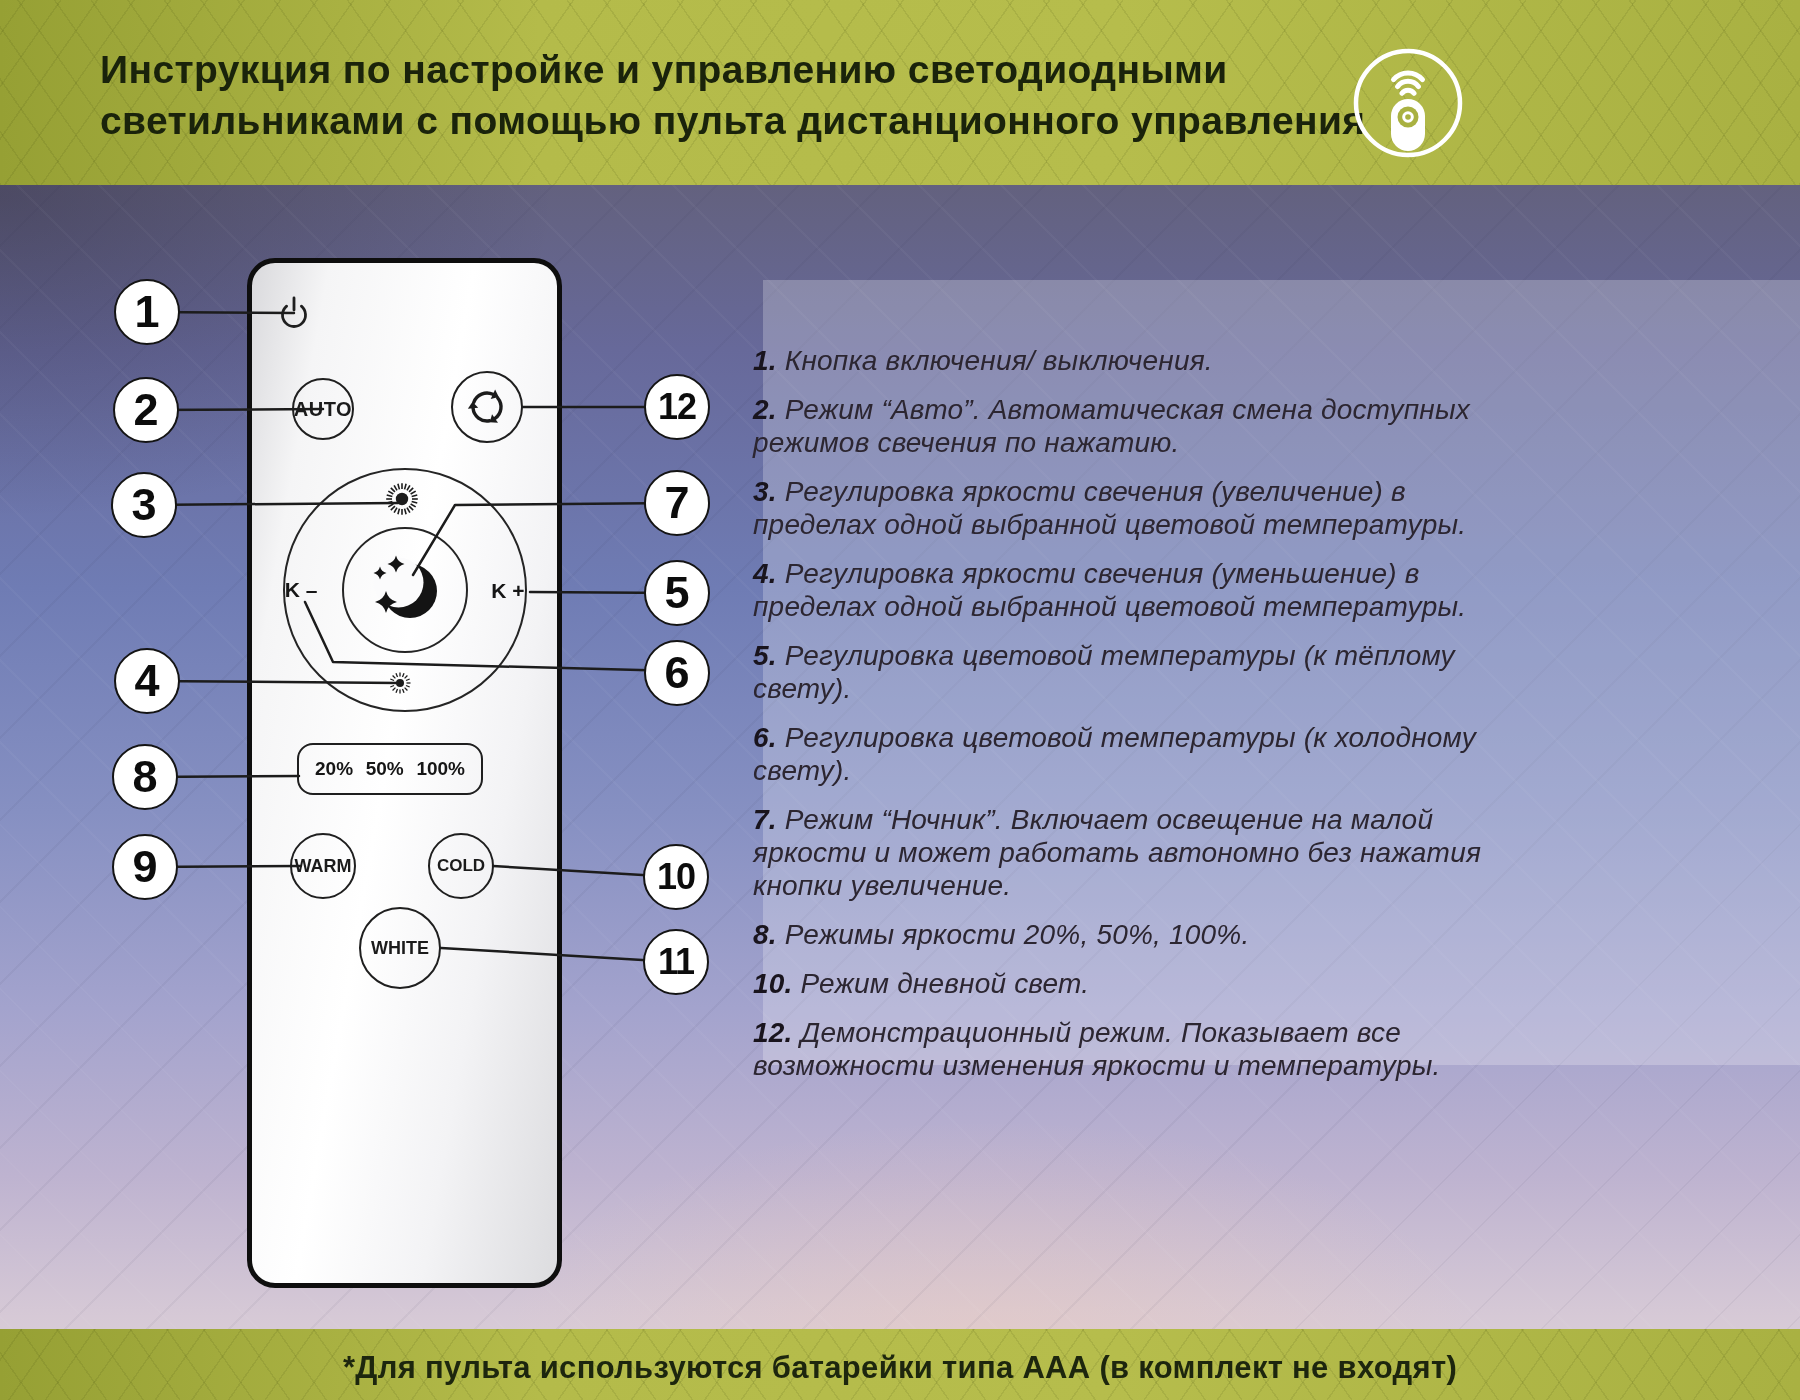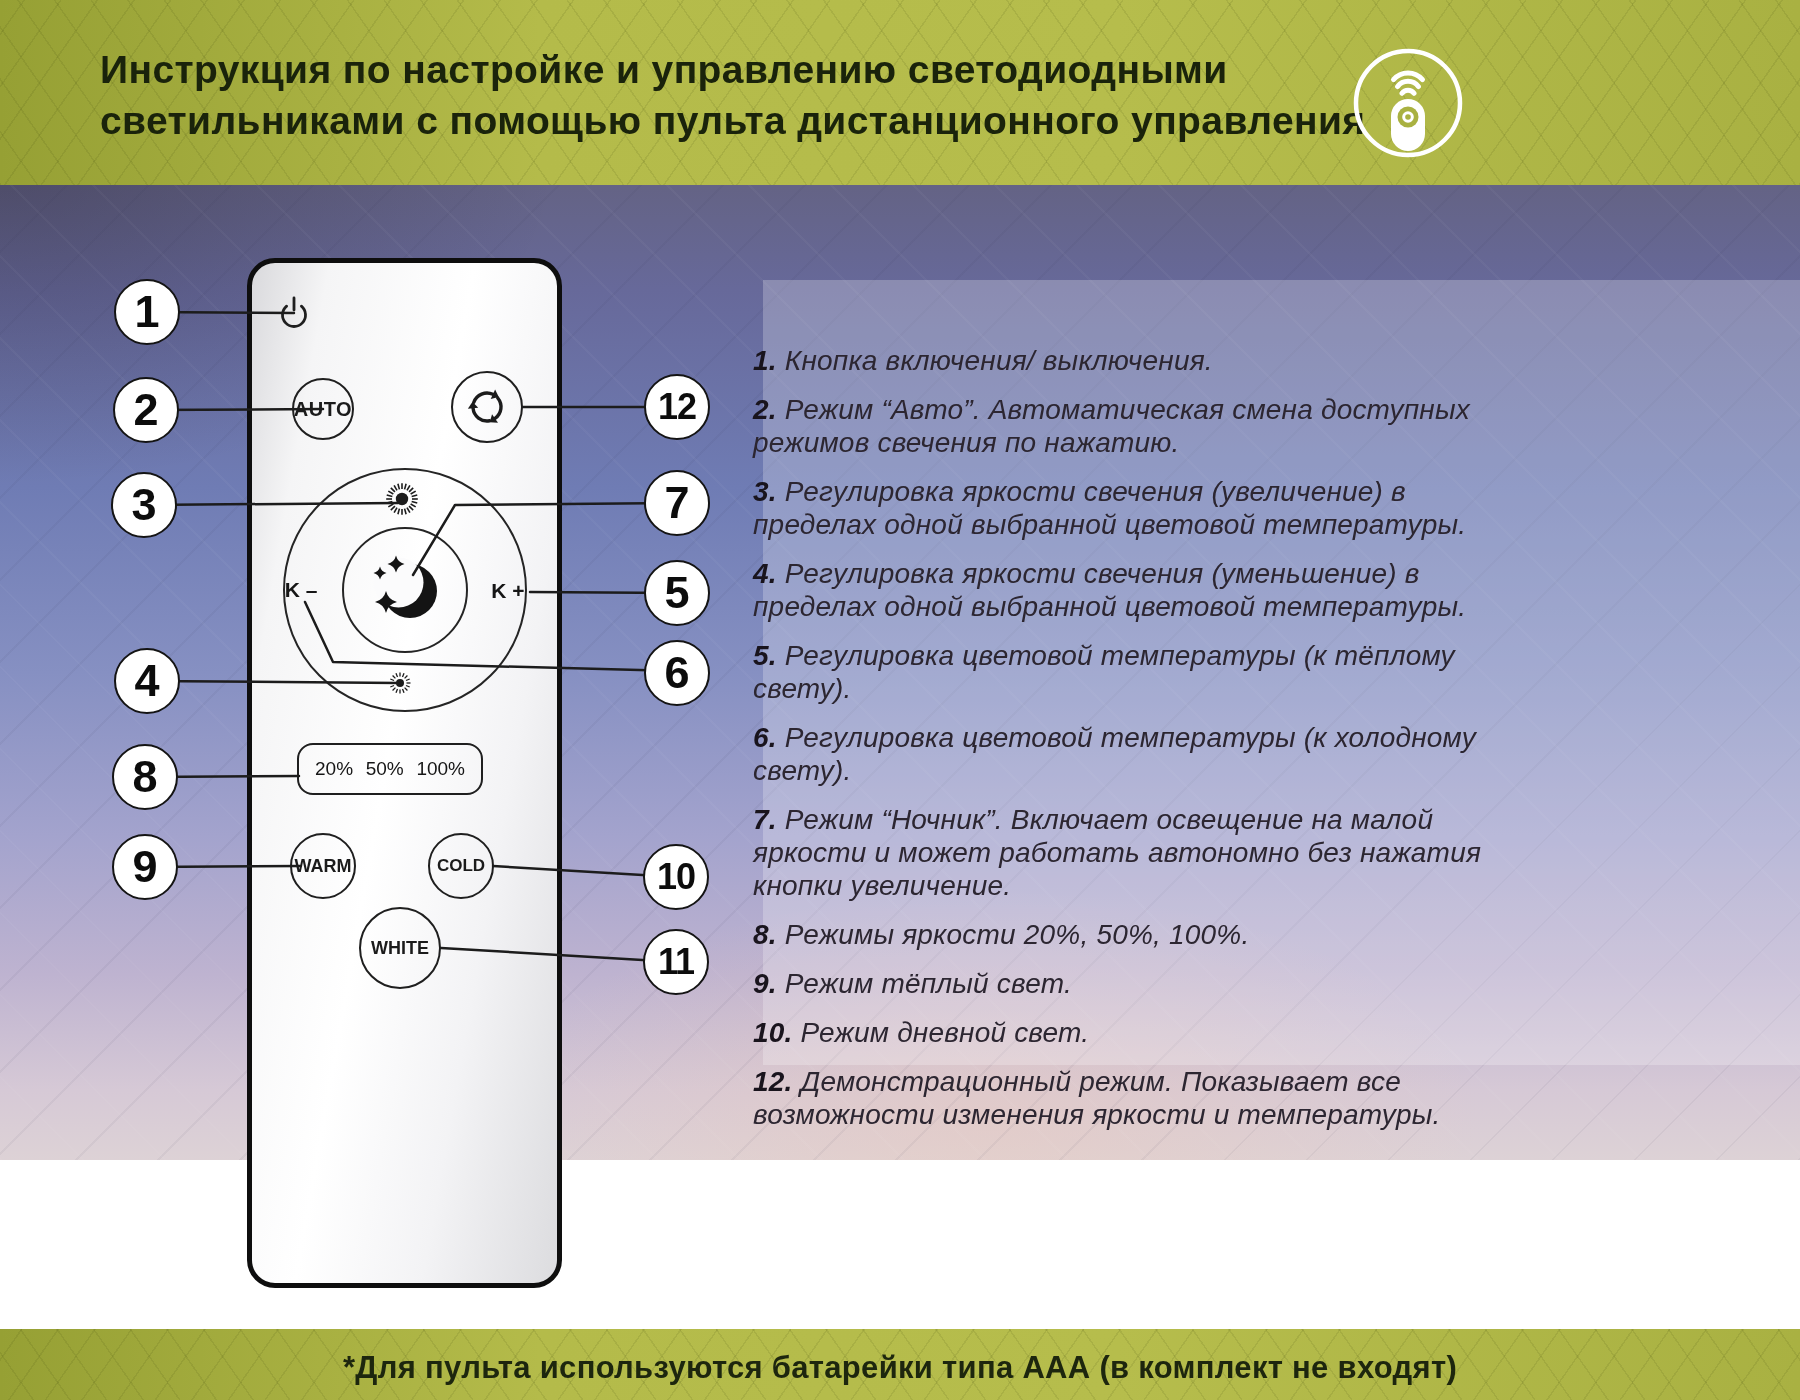--- a/index.html
+++ b/index.html
@@ -1,17 +1,17 @@
 <!DOCTYPE html>
 <html><head>
 <meta charset="utf-8">
 <style>
   html,body{margin:0;padding:0;width:1800px;height:1400px;overflow:hidden;
     font-family:"Liberation Sans","DejaVu Sans",sans-serif;}
-  #stage{position:relative;width:1800px;height:1160px;
+  #stage{position:relative;width:1800px;height:1400px;
     background:
       repeating-linear-gradient(45deg, rgba(255,255,255,0.03) 0 2px, transparent 2px 58px),
       repeating-linear-gradient(-45deg, rgba(40,40,70,0.05) 0 2px, transparent 2px 58px),
       radial-gradient(700px 320px at 55% 96%, rgba(238,202,185,0.42), rgba(238,202,185,0) 70%),
       radial-gradient(900px 520px at 0% 14%, rgba(18,14,28,0.28), rgba(18,14,28,0) 62%),
       linear-gradient(180deg,#5e5a6b 0%,#625f77 10%,#67699a 25%,#6f7cb4 42%,#8690c2 58%,#a3a3cd 72%,#beb3d0 84%,#d6c9d6 94%,#ddd2d6 100%);}
   
   .band{position:absolute;left:0;width:1800px;
     background:
       repeating-linear-gradient(55deg, rgba(55,65,8,0.10) 0 1.5px, transparent 1.5px 30px),
@@ -32,21 +32,21 @@
     border:5px solid #0e0e0e;border-radius:28px;box-sizing:border-box;
     background:linear-gradient(100deg,#d9d9dc 0%,#f5f5f6 16%,#ffffff 46%,#f3f3f5 72%,#dcdcdf 100%);}
   .circ{position:absolute;border:2.5px solid #1f1f1f;border-radius:50%;box-sizing:border-box;
     display:flex;align-items:center;justify-content:center;background:transparent;
     color:#1b1b1b;font-weight:700;}
   .ring{position:absolute;border:2px solid #252525;border-radius:50%;box-sizing:border-box;}
   .klabel{position:absolute;width:60px;text-align:center;font-size:21px;font-weight:700;color:#161616;}
   #pill{position:absolute;left:297px;top:743px;width:186px;height:52px;border:2.5px solid #1f1f1f;
     border-radius:16px;box-sizing:border-box;display:flex;align-items:center;
     justify-content:space-between;padding:0 16px;}
-  #pill span{font-size:19px;font-weight:400;color:#161616;}
+  #pill span{font-size:19px;font-weight:700;color:#161616;}
   
   .callout{position:absolute;width:66px;height:66px;border-radius:50%;background:#ffffff;
     border:2.5px solid #141414;box-sizing:border-box;display:flex;align-items:center;
     justify-content:center;font-weight:700;color:#0c0c0c;}
   .callout.d1{font-size:45px;}
   .callout.d2{font-size:36px;letter-spacing:-1px;}
   
   #items{position:absolute;left:753px;top:344px;width:780px;}
   .item{margin-bottom:16px;}
   .item .line{font-size:28px;line-height:33px;color:#2c2631;letter-spacing:0.2px;font-style:italic;}
@@ -267,23 +267,20 @@
       </div>
       <div class="item">
         <div class="line"><span class="num">7.</span> <span>Режим “Ночник”. Включает освещение на малой</span></div>
         <div class="line"><span>яркости и может работать автономно без нажатия</span></div>
         <div class="line"><span>кнопки увеличение.</span></div>
       </div>
       <div class="item">
         <div class="line"><span class="num">8.</span> <span>Режимы яркости 20%, 50%, 100%.</span></div>
       </div>
       <div class="item">
-        <div class="line"><span class="num">9.</span> <span>Режим тёплый свет.</span></div>
-      </div>
-      <div class="item">
         <div class="line"><span class="num">10.</span> <span>Режим дневной свет.</span></div>
       </div>
       <div class="item">
         <div class="line"><span class="num">12.</span> <span>Демонстрационный режим. Показывает все</span></div>
         <div class="line"><span>возможности изменения яркости и температуры.</span></div>
       </div>
     </div>
 
   <div id="footer" class="band">
     <div class="note">*Для пульта используются батарейки типа ААА (в комплект не входят)</div>

